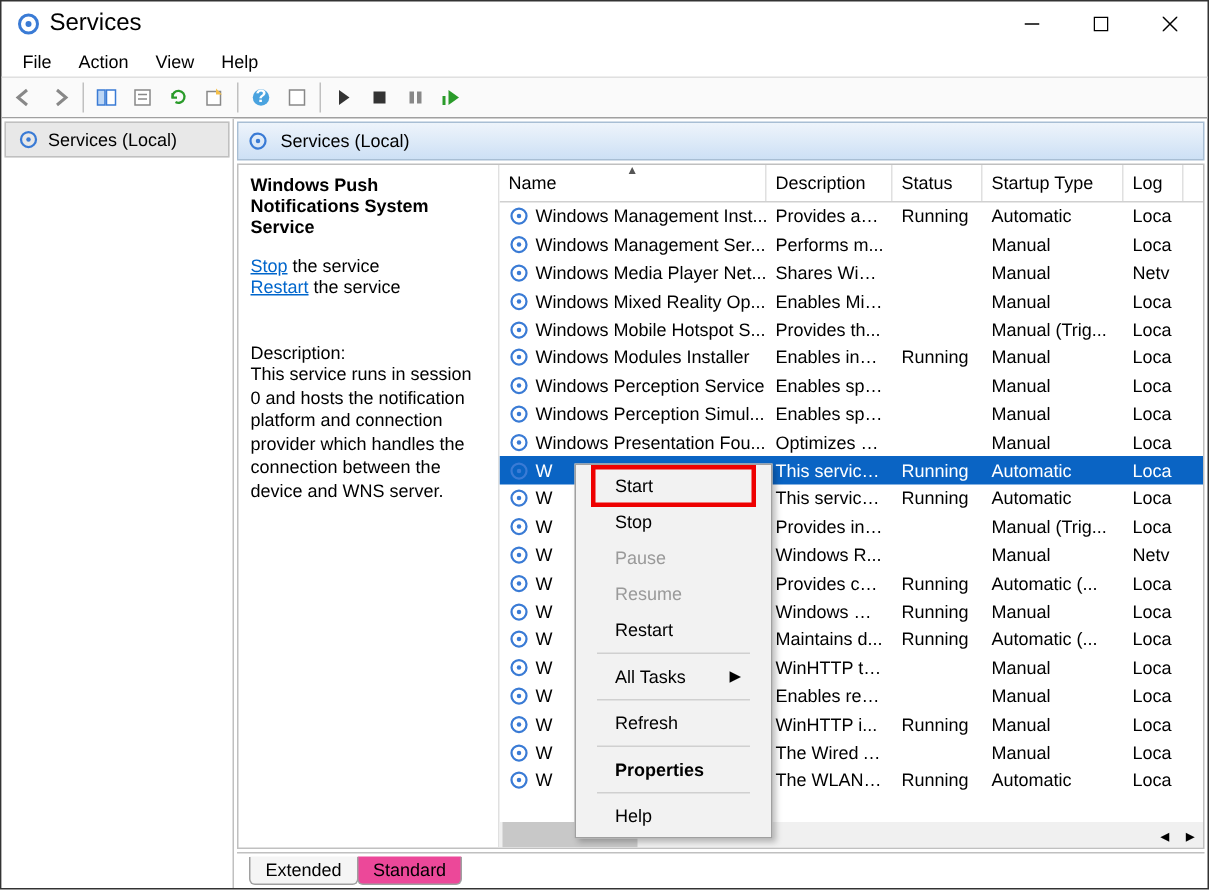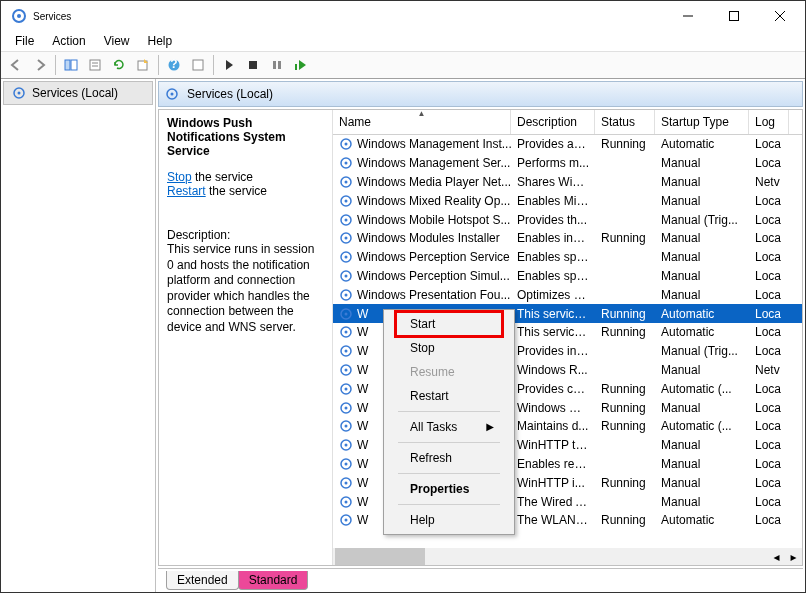--- a/index.html
+++ b/index.html
@@ -1,20 +1,20 @@
 <!DOCTYPE html>
 <html><head>
 <meta charset="utf-8">
 <style>
 * { box-sizing: border-box; margin: 0; padding: 0; font-family: "Segoe UI", Tahoma, sans-serif; font-size: 12px; }
 body { background: #fff; width: 806px; height: 593px; overflow: hidden; border: 1px solid #333; position: relative; }
 
 .titlebar { height: 30px; display: flex; align-items: center; padding: 0 2px; }
 .titlebar .app-icon { width: 16px; height: 16px; margin: 0 6px 0 8px; }
-.titlebar .title { flex: 1; font-size: 10px; }
+.titlebar .title { flex: 1; font-size: 16px; }
 .win-btns { display: flex; height: 100%; }
 .win-btn { width: 46px; display: flex; align-items: center; justify-content: center; }
 .win-btn svg { width: 10px; height: 10px; }
 
 .menubar { height: 20px; display: flex; align-items: center; padding: 0 6px; gap: 2px; }
 .menubar span { padding: 2px 8px; }
 
 .toolbar { height: 28px; border-top: 1px solid #e0e0e0; border-bottom: 1px solid #a0a0a0; display: flex; align-items: center; padding: 0 4px; gap: 2px; background: #fafafa; }
 .tb-btn { width: 22px; height: 22px; display: flex; align-items: center; justify-content: center; border: 1px solid transparent; }
 .tb-sep { width: 1px; height: 20px; background: #c0c0c0; margin: 0 2px; }
@@ -500,20 +500,21 @@
     <div class="tabs">
       <div class="tab">Extended</div>
       <div class="tab active">Standard</div>
     </div>
   </div>
 </div>
 
 <div class="ctx-menu">
   <div class="ctx-item hl">Start</div>
   <div class="ctx-item">Stop</div>
+  <div class="ctx-item disabled">Pause</div>
   <div class="ctx-item disabled">Resume</div>
   <div class="ctx-item">Restart</div>
   <div class="ctx-sep"></div>
   <div class="ctx-item"><span>All Tasks</span><span class="ctx-arrow">▶</span></div>
   <div class="ctx-sep"></div>
   <div class="ctx-item">Refresh</div>
   <div class="ctx-sep"></div>
   <div class="ctx-item bold">Properties</div>
   <div class="ctx-sep"></div>
   <div class="ctx-item">Help</div>

